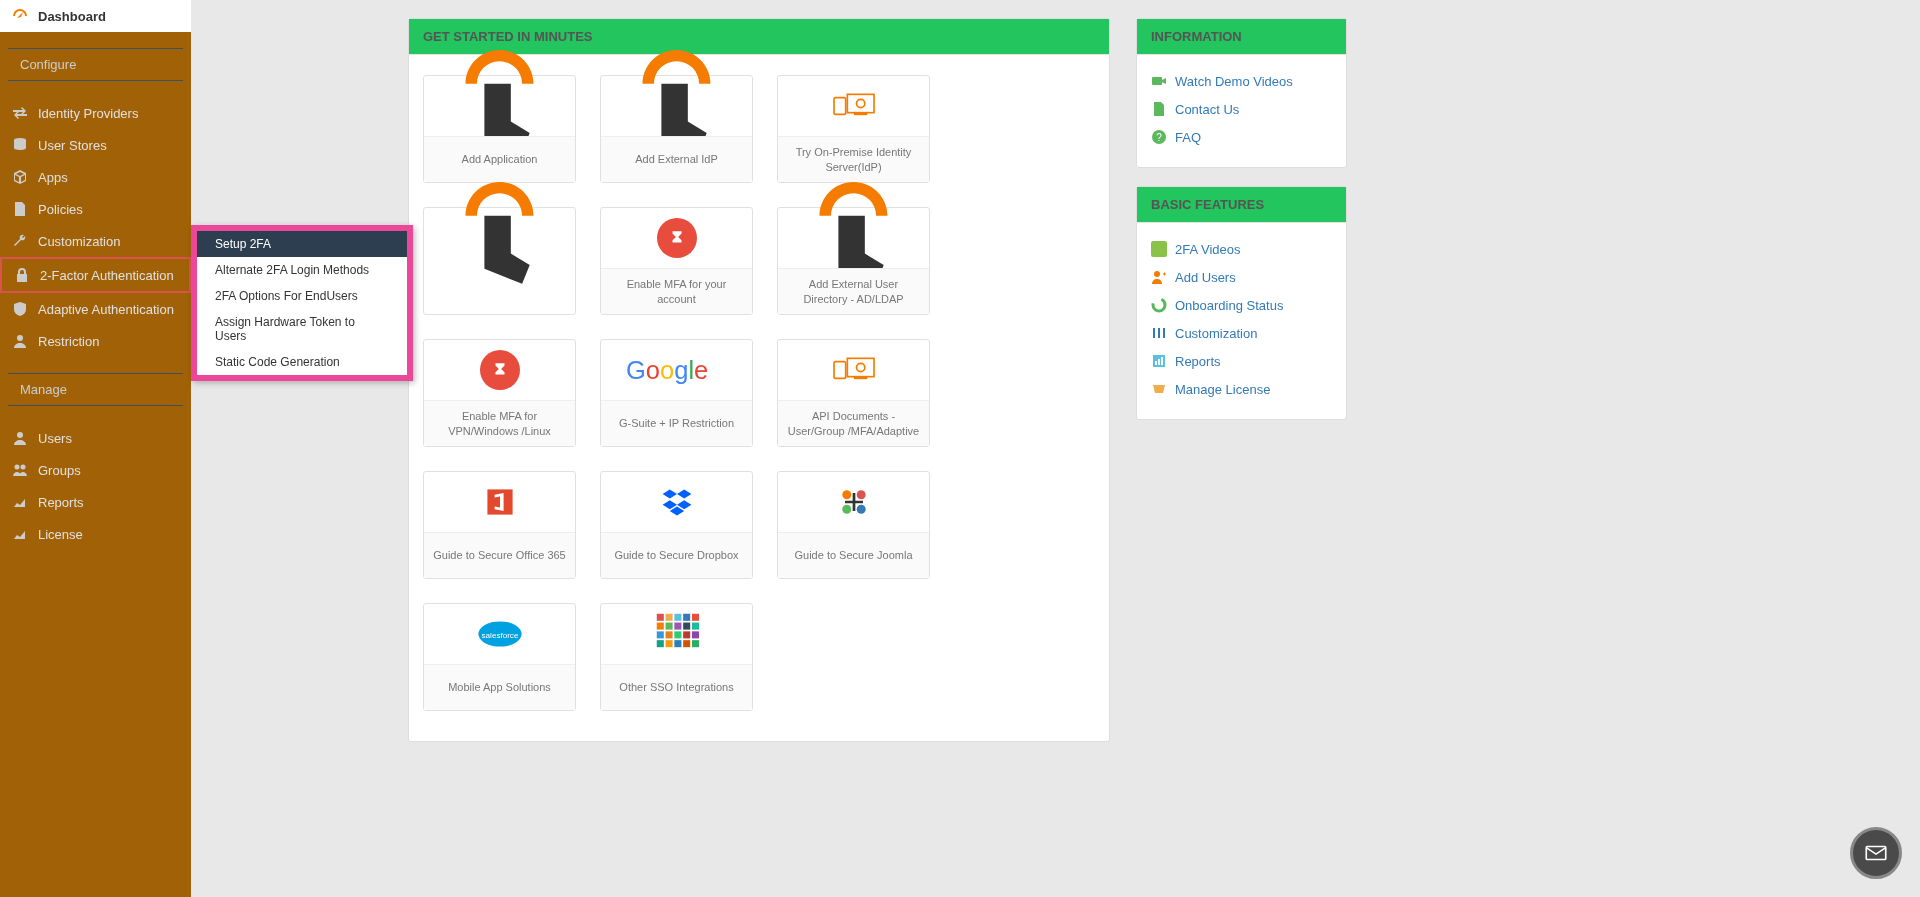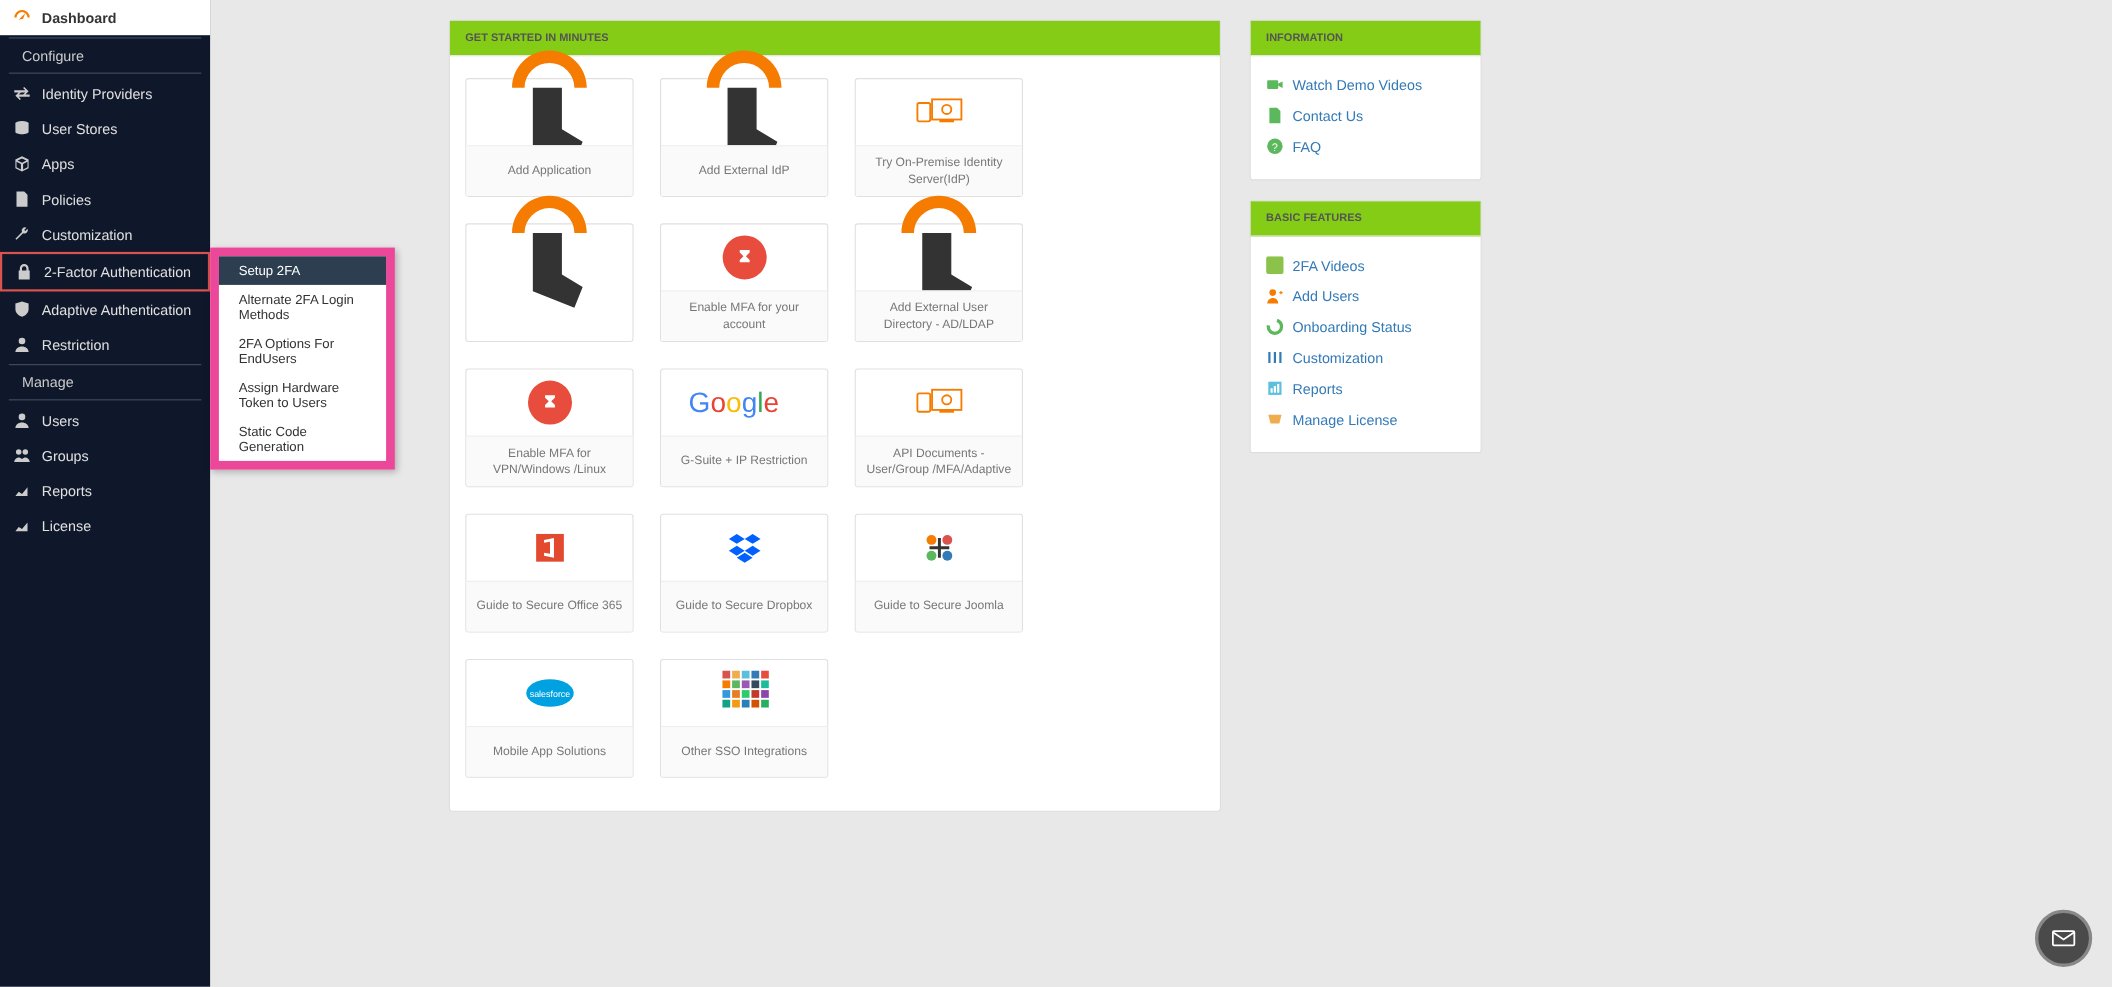--- a/index.html
+++ b/index.html
@@ -10,21 +10,21 @@
   height: 897px;
   overflow: hidden;
   position: relative;
 }
 .sidebar {
   position: absolute;
   left: 0;
   top: 0;
   width: 191px;
   height: 897px;
-  background: #0f172a;
+  background: #a16207;
   color: #fff;
 }
 .sidebar-item {
   display: flex;
   align-items: center;
   padding: 8px 12px;
   font-size: 13px;
   cursor: pointer;
   gap: 10px;
   color: #e0e0e0;
@@ -37,38 +37,38 @@
 .sidebar-item.active .icon { color: #f57c00; }
 .sidebar-item.highlighted {
   border: 2px solid #d9534f;
 }
 .sidebar-section-label {
   padding: 8px 12px;
   font-size: 13px;
   color: #ccc;
   border-top: 1px solid #3e5062;
   border-bottom: 1px solid #3e5062;
-  margin: 2px 8px;
+  margin: 16px 8px;
 }
 .icon {
   width: 16px;
   height: 16px;
   display: inline-flex;
   align-items: center;
   justify-content: center;
   flex-shrink: 0;
 }
 .submenu {
   position: absolute;
   left: 191px;
   top: 225px;
-  width: 168px;
+  width: 222px;
   background: #fff;
   box-shadow: 2px 2px 6px rgba(0,0,0,0.25);
-  border: 8px solid #ec4899;
+  border: 6px solid #ec4899;
   z-index: 10;
 }
 .submenu-item {
   padding: 6px 18px;
   font-size: 12px;
   color: #333;
   cursor: pointer;
 }
 .submenu-item.selected {
   background: #2c3e50;
@@ -77,23 +77,23 @@
 .main {
   position: absolute;
   left: 408px;
   top: 18px;
   width: 702px;
   background: #fff;
   border: 1px solid #ddd;
   border-radius: 3px;
 }
 .panel-header {
-  background: #84cc16;
+  background: #22c55e;
   padding: 10px 14px;
-  font-size: 10px;
+  font-size: 13px;
   font-weight: bold;
   color: #555;
   border-bottom: 1px solid #e5e5e5;
 }
 .card-grid {
   display: flex;
   flex-wrap: wrap;
   gap: 24px;
   padding: 20px 14px 30px 14px;
 }

